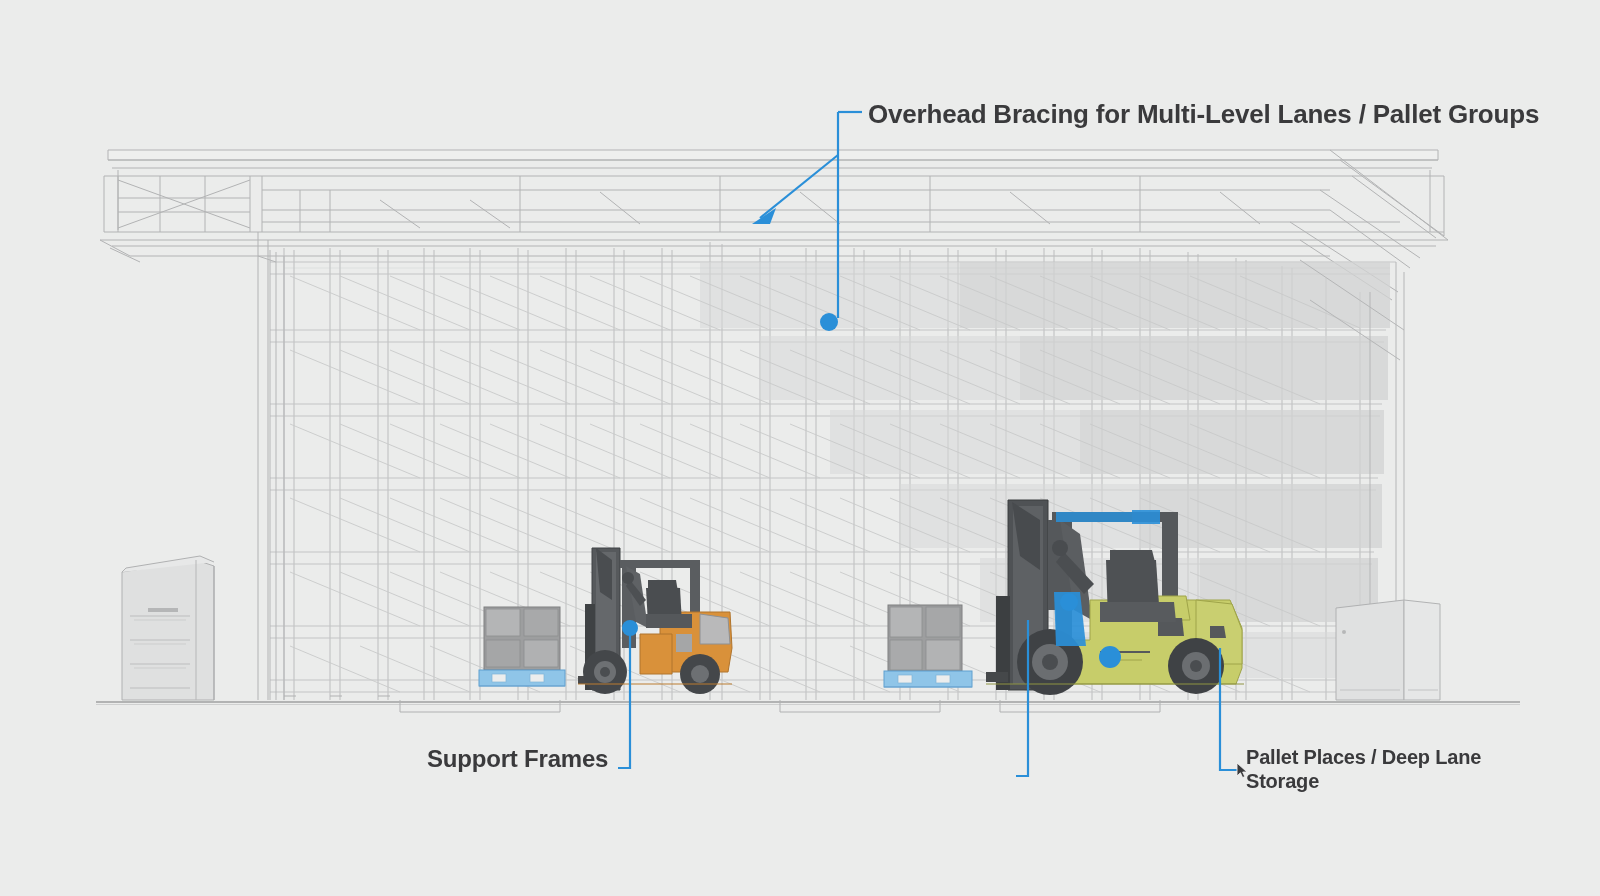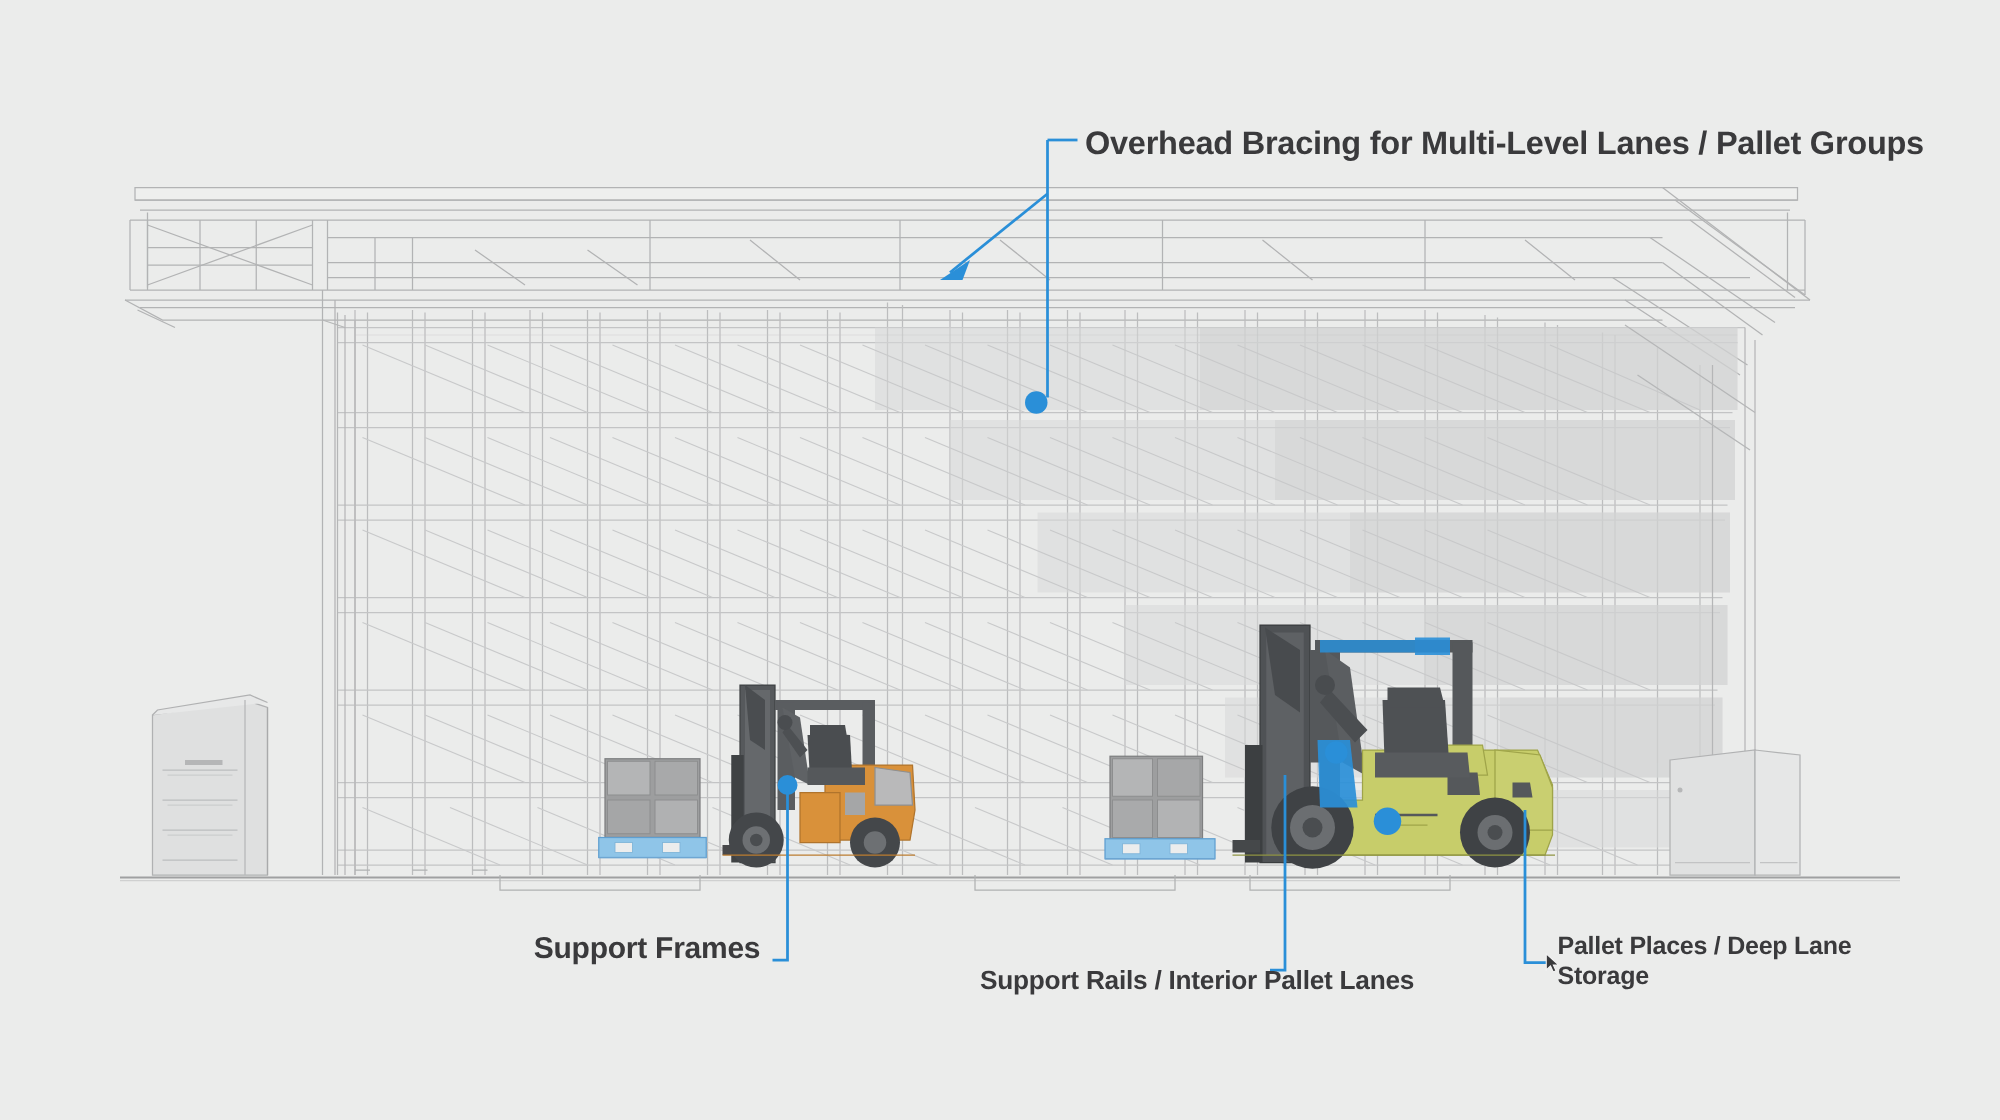--- a/index.html
+++ b/index.html
@@ -433,21 +433,20 @@
     <circle cx="829" cy="322" r="9" fill="#2a8fd8"></circle>
     <circle cx="630" cy="628" r="8" fill="#2a8fd8"></circle>
     <circle cx="1069" cy="602" r="9" fill="#2a8fd8"></circle>
     <circle cx="1110" cy="657" r="11" fill="#2a8fd8"></circle>
   </svg>
 
   <div class="anno" id="label-overhead">Overhead Bracing for Multi-Level Lanes / Pallet Groups</div>
 
   <div class="anno" id="label-upright">Support Frames</div>
 
-  <div class="anno" id="label-rails">Support Rails / Interior Pallet Lanes</div>
 
   <div class="anno" id="label-pallet">Pallet Places / Deep Lane Storage</div>
 
   <svg id="cursor" viewBox="0 0 14 18">
     <path d="M1 1 L1 14 L4.4 10.8 L6.6 15.6 L8.8 14.6 L6.7 10 L11 10 Z" fill="#3a3a3c" stroke="#f2f2f2" stroke-width="0.9"></path>
   </svg>
 
 </div>
 
 </body></html>

